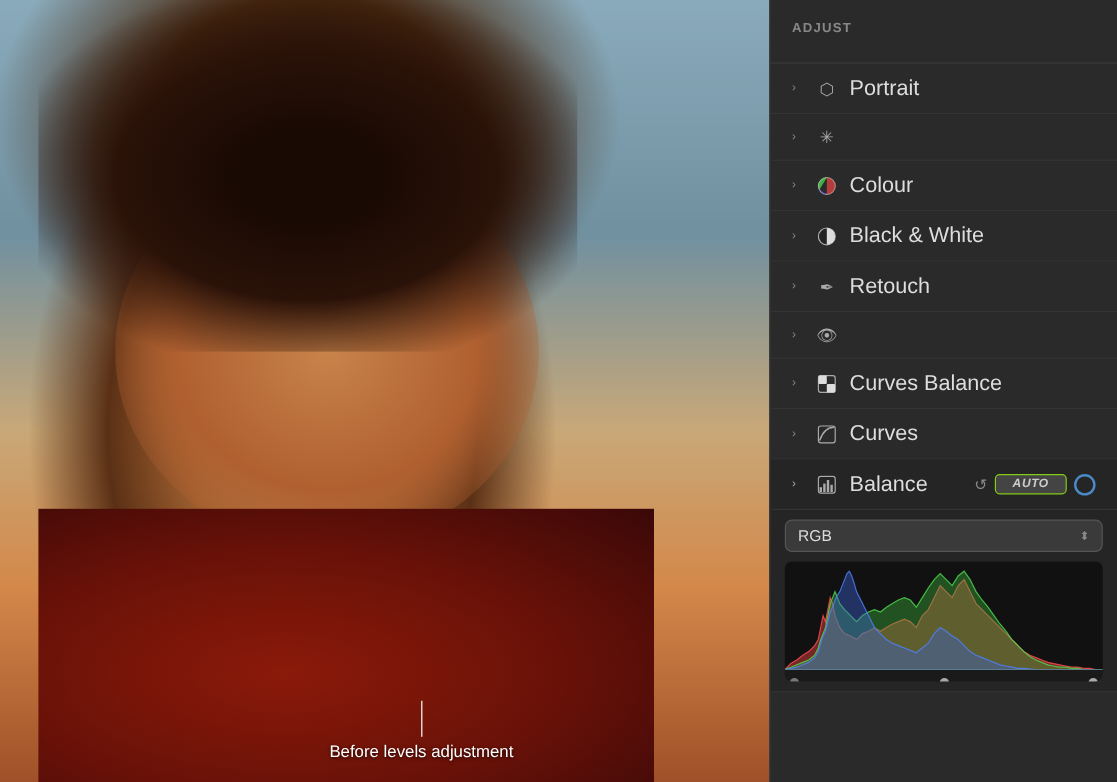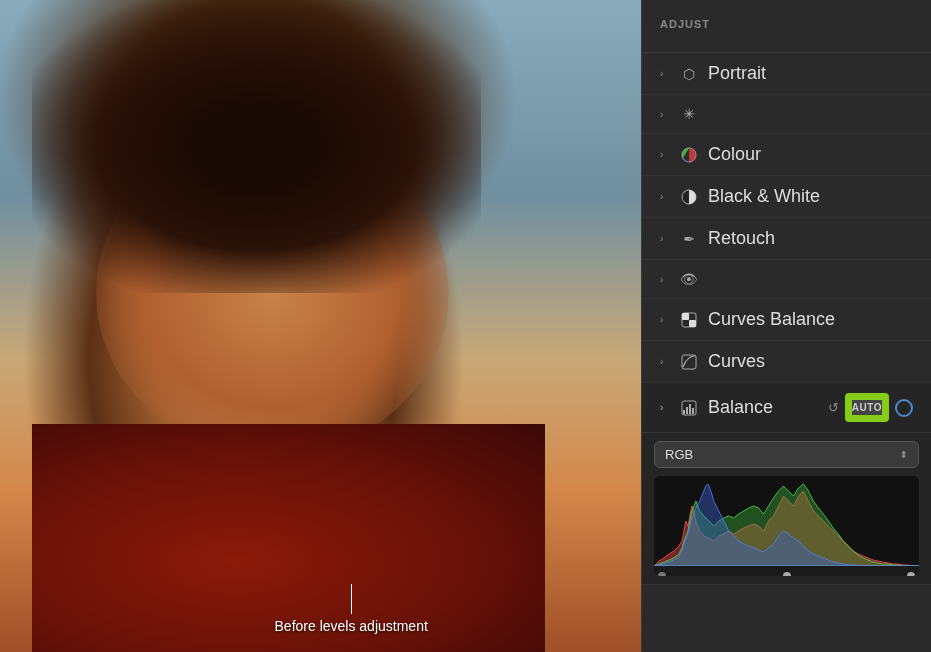--- a/index.html
+++ b/index.html
@@ -174,26 +174,27 @@
     }
     .levels-undo {
       color: #888;
       font-size: 13px;
       cursor: pointer;
     }
     .auto-badge {
       background: #444;
       color: #ccc;
       font-size: 10px;
-      padding: 2px 0;
+      padding: 2px 14px;
       border-radius: 4px;
-      border: 7px solid #84cc16;
+      border: 1px solid #84cc16;
       cursor: pointer;
       font-weight: 600;
       letter-spacing: 0.5px;
+      font-style: italic;
     }
     .circle-btn {
       width: 18px;
       height: 18px;
       border-radius: 50%;
       border: 2px solid #4a8ac8;
       background: transparent;
       cursor: pointer;
     }
 

